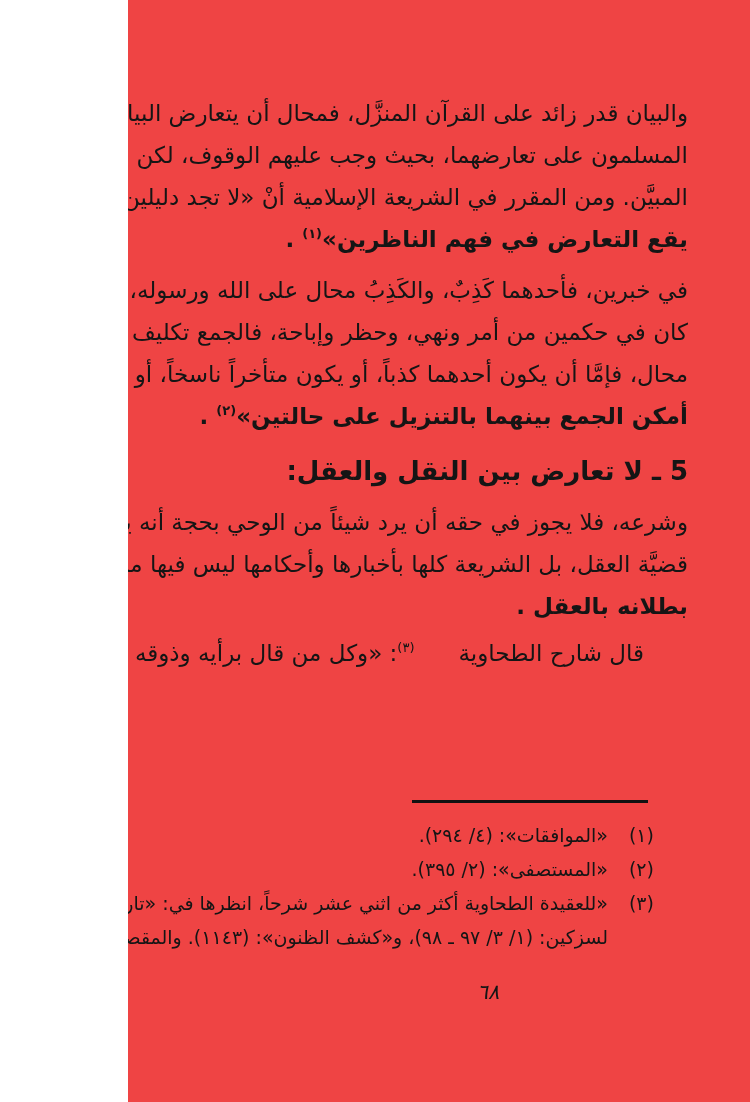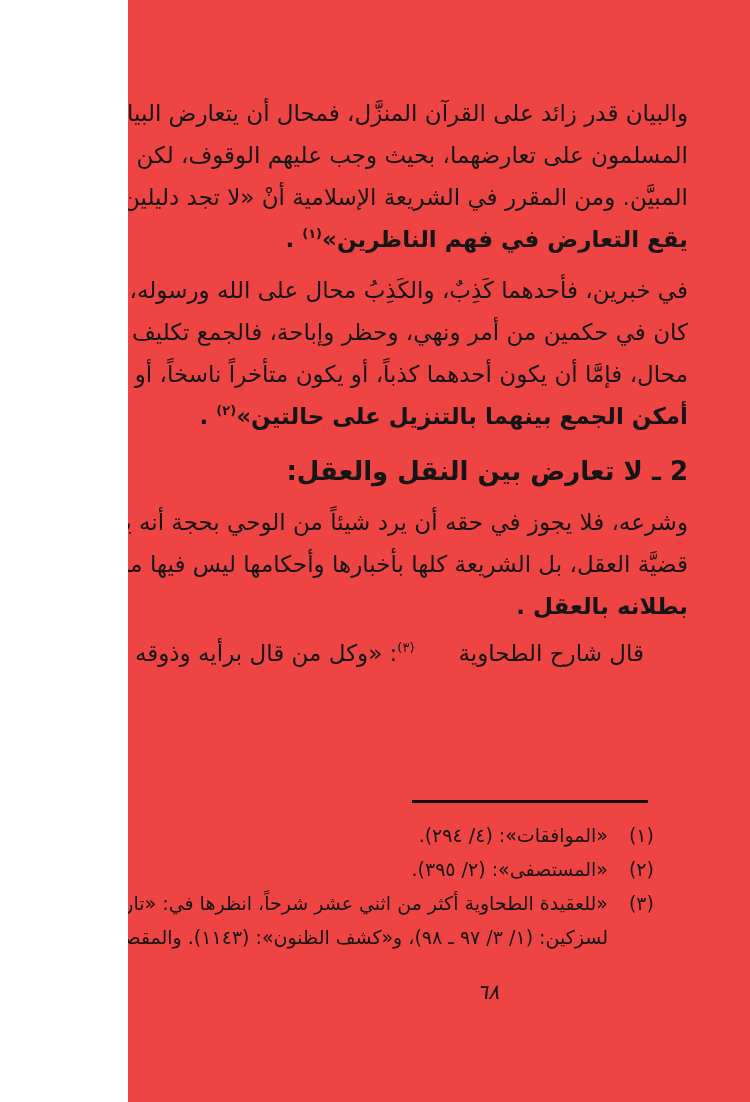--- a/index.html
+++ b/index.html
@@ -117,21 +117,21 @@
 
     <div class="para">
       <div class="bodyline">في خبرين، فأحدهما كَذِبٌ، والكَذِبُ محال على الله ورسوله، وإنْ</div>
       <div class="bodyline">كان في حكمين من أمر ونهي، وحظر وإباحة، فالجمع تكليف</div>
       <div class="bodyline">محال، فإمَّا أن يكون أحدهما كذباً، أو يكون متأخراً ناسخاً، أو</div>
       <div class="lastline">
         <span>أمكن الجمع بينهما بالتنزيل على حالتين»</span><span class="sup">(٢)</span><span> .</span>
       </div>
     </div>
 
-    <div class="heading">2 ـ لا تعارض بين النقل والعقل:</div>
+    <div class="heading">5 ـ لا تعارض بين النقل والعقل:</div>
 
     <div class="para">
       <div class="bodyline">وشرعه، فلا يجوز في حقه أن يرد شيئاً من الوحي بحجة أنه يخالف</div>
       <div class="bodyline">قضيَّة العقل، بل الشريعة كلها بأخبارها وأحكامها ليس فيها ما يُعلمُ</div>
       <div class="lastline">بطلانه بالعقل .</div>
     </div>
 
     <div class="para">
       <div class="bodyline indent">
         <span>قال شارح الطحاوية</span><span class="sup">(٣)</span><span>: «وكل من قال برأيه وذوقه وسياسته</span>

